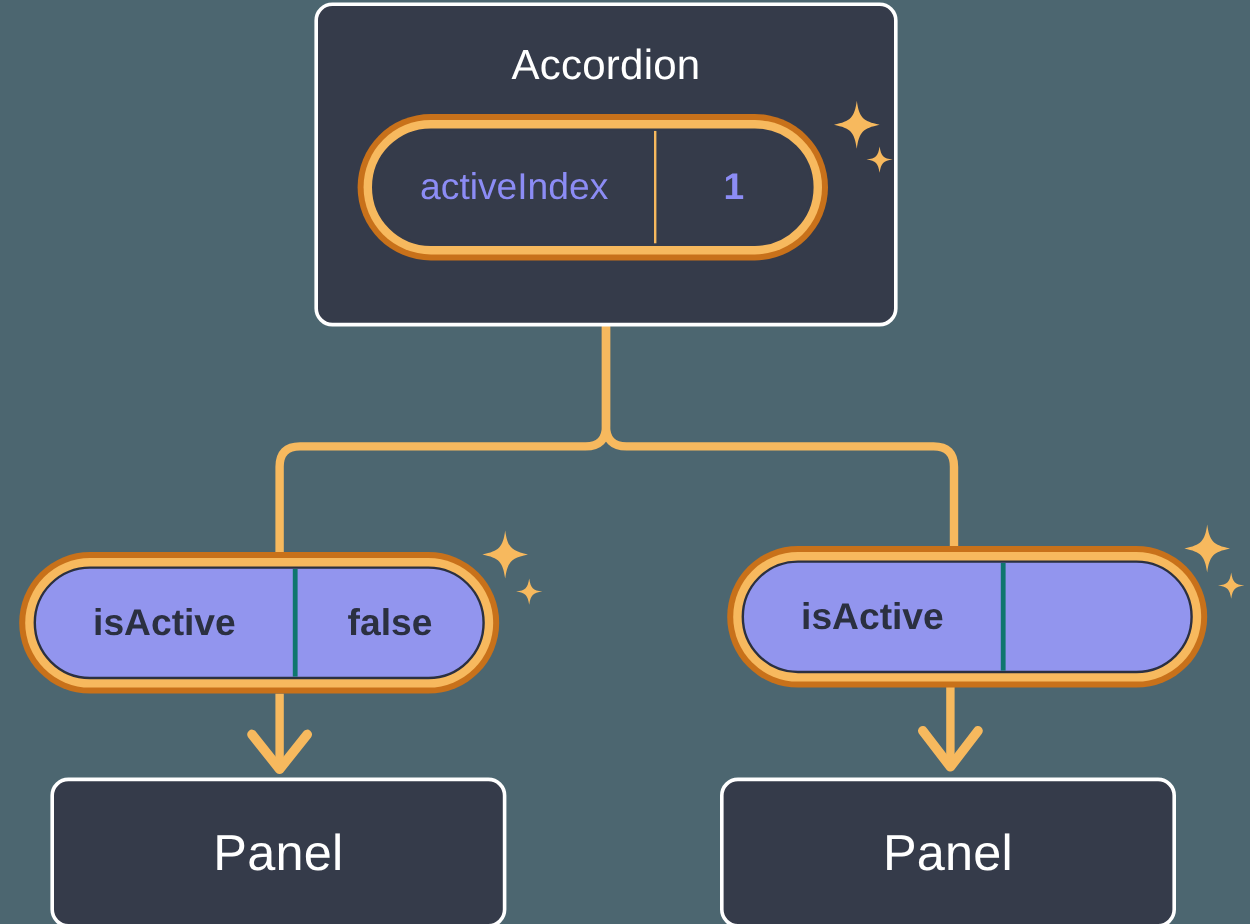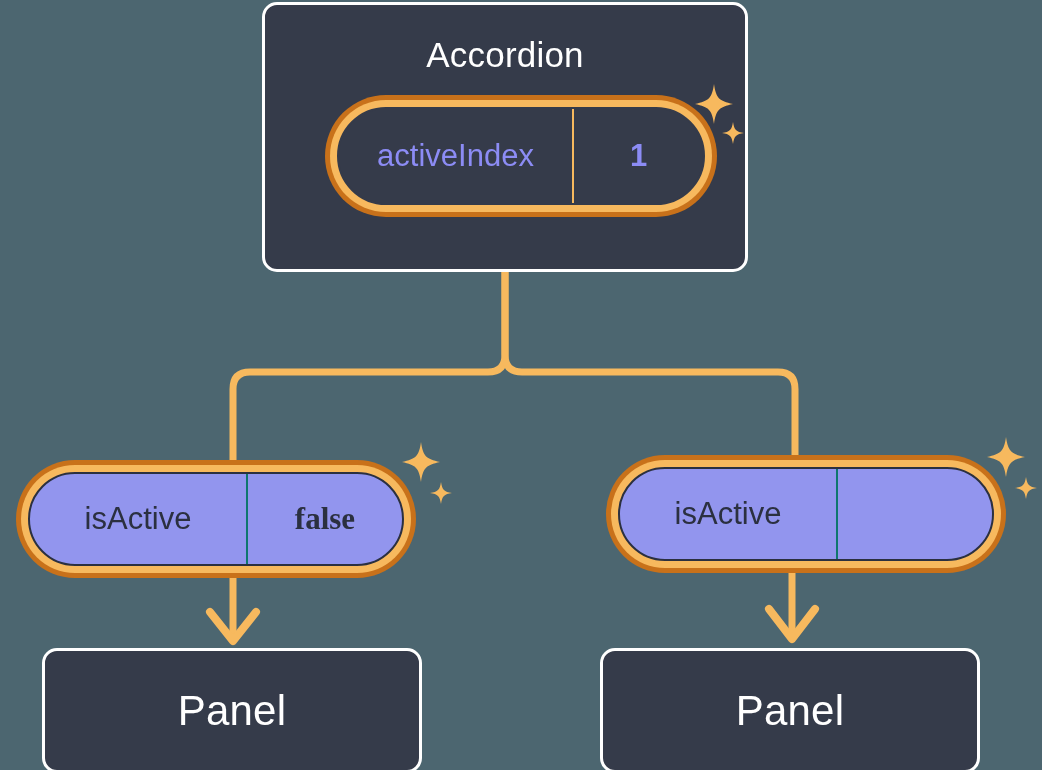--- a/index.html
+++ b/index.html
@@ -105,21 +105,21 @@
 
   .pill-key, .pill-val {
     display: flex;
     align-items: center;
     justify-content: center;
     white-space: nowrap;
   }
 
   
   #pill-active-index {
-    left: 325px;
+    left: 298px;
     top: 95px;
     width: 392px;
     height: 122px;
   }
 
   #pill-active-index .pill-body {
     background: #353B4A;
     border: 2px solid #353B4A;
   }
 
@@ -147,32 +147,31 @@
   #pill-is-active-false { left: 16px;  top: 460px; }
   #pill-is-active-true  { left: 606px; top: 455px; }
 
   .pill-child .pill-body {
     background: #9295EE;
     border: 2px solid #2B3040;
   }
 
   .pill-child .pill-key {
     flex: 0 0 218px;
-    border-right: 2px solid #0f766e;
+    border-right: 4px solid #0f766e;
     color: #2B3040;
     font-size: 31px;
-    font-weight: 400;
+    font-weight: 700;
   }
 
   .pill-child .pill-val {
     flex: 1;
     color: #2B3040;
     font-size: 31px;
     font-weight: 700;
-    font-family: Liberation Serif, serif;
   }
 
   
   .sparkle-group {
     position: absolute;
     z-index: 5;
     pointer-events: none;
   }
 
   #sparkle-root   { left: 688px; top: 82px;  }

